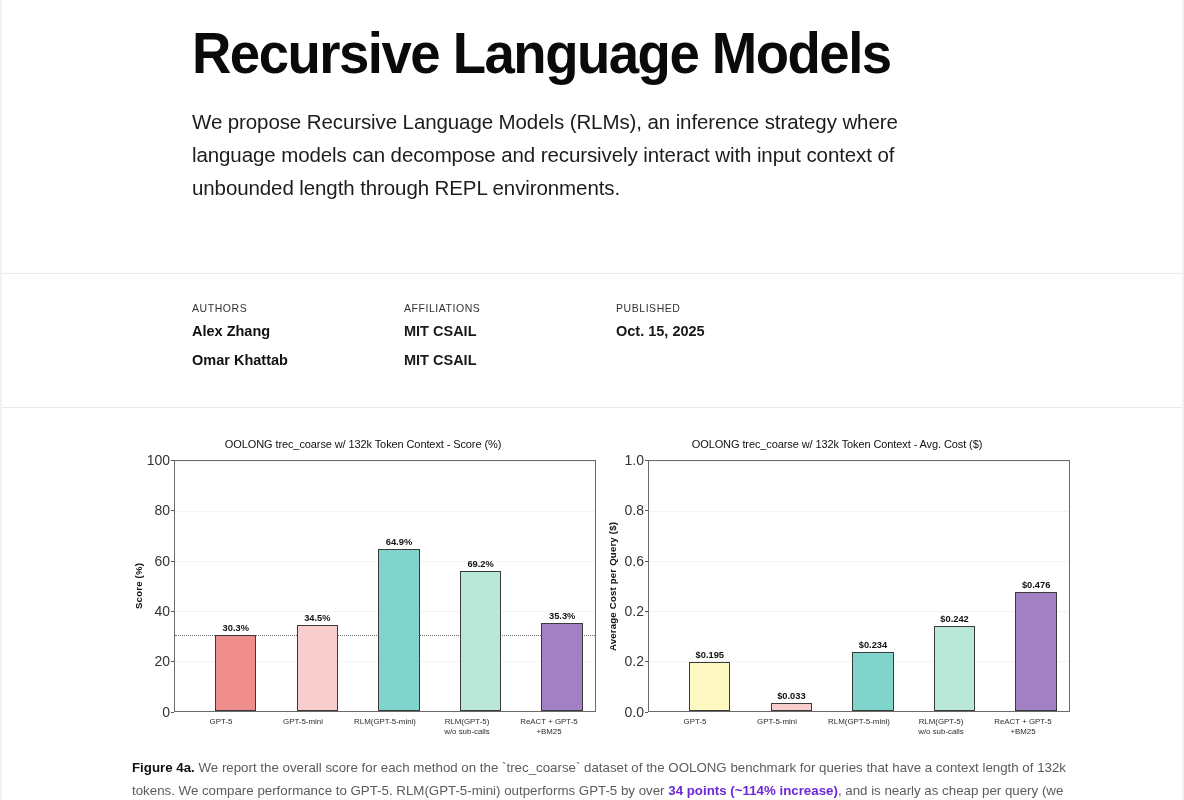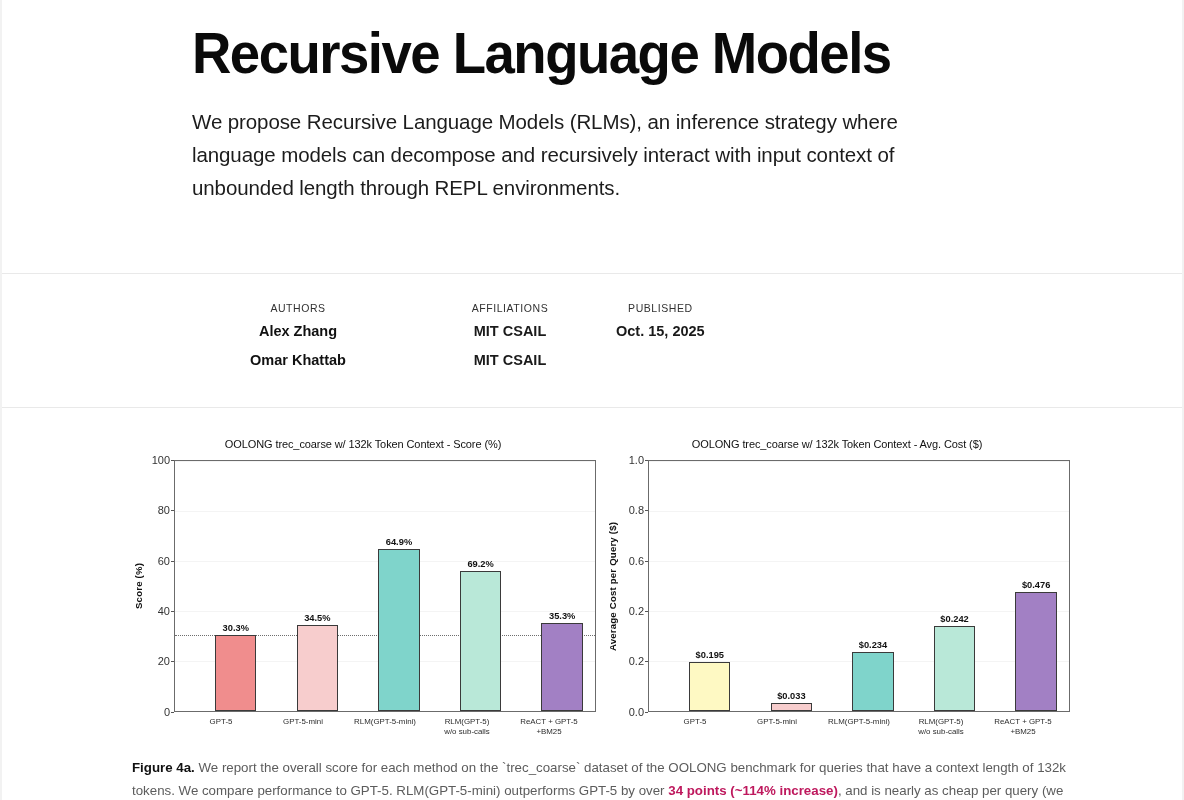--- a/index.html
+++ b/index.html
@@ -51,21 +51,20 @@
     background: #e9e9e9;
     width: 100%;
   }
   .hero-space { height: 48px; }
 
   
   .meta {
     display: flex;
     margin-left: 190px;
     padding: 28px 0 26px 0;
-    text-align: center;
   }
   .meta-col { width: 212px; }
   .meta-col.published { width: auto; }
   .meta-label {
     font-size: 10.5px;
     letter-spacing: 0.55px;
     color: #313131;
     text-transform: uppercase;
     margin-bottom: 8px;
     font-weight: 400;
@@ -113,21 +112,21 @@
     width: 16px;
     letter-spacing: 0.2px;
   }
   .yticks {
     width: 28px;
     position: relative;
   }
   .ytick {
     position: absolute;
     right: 4px;
-    font-size: 11px;
+    font-size: 14px;
     color: #333;
     transform: translateY(-50%);
     white-space: nowrap;
   }
   .ytick::after {
     content: "";
     position: absolute;
     right: -4px;
     top: 50%;
     width: 3px;
@@ -202,21 +201,21 @@
 
   
   .caption {
     margin-left: 130px;
     width: 935px;
     margin-top: 18px;
     font-size: 13.3px;
     line-height: 23px;
     color: #5c5c5c;
   }
-  .caption b { color: #be185d; font-weight: 700; }
+  .caption b { color: #6d28d9; font-weight: 700; }
   .caption .figlabel { color: #111; font-weight: 700; }
 </style>
 </head>
 <body>
 
 <div class="page">
 
   <div class="hero">
     <div class="hero-inner">
       <h1 class="title">Recursive Language Models</h1>

